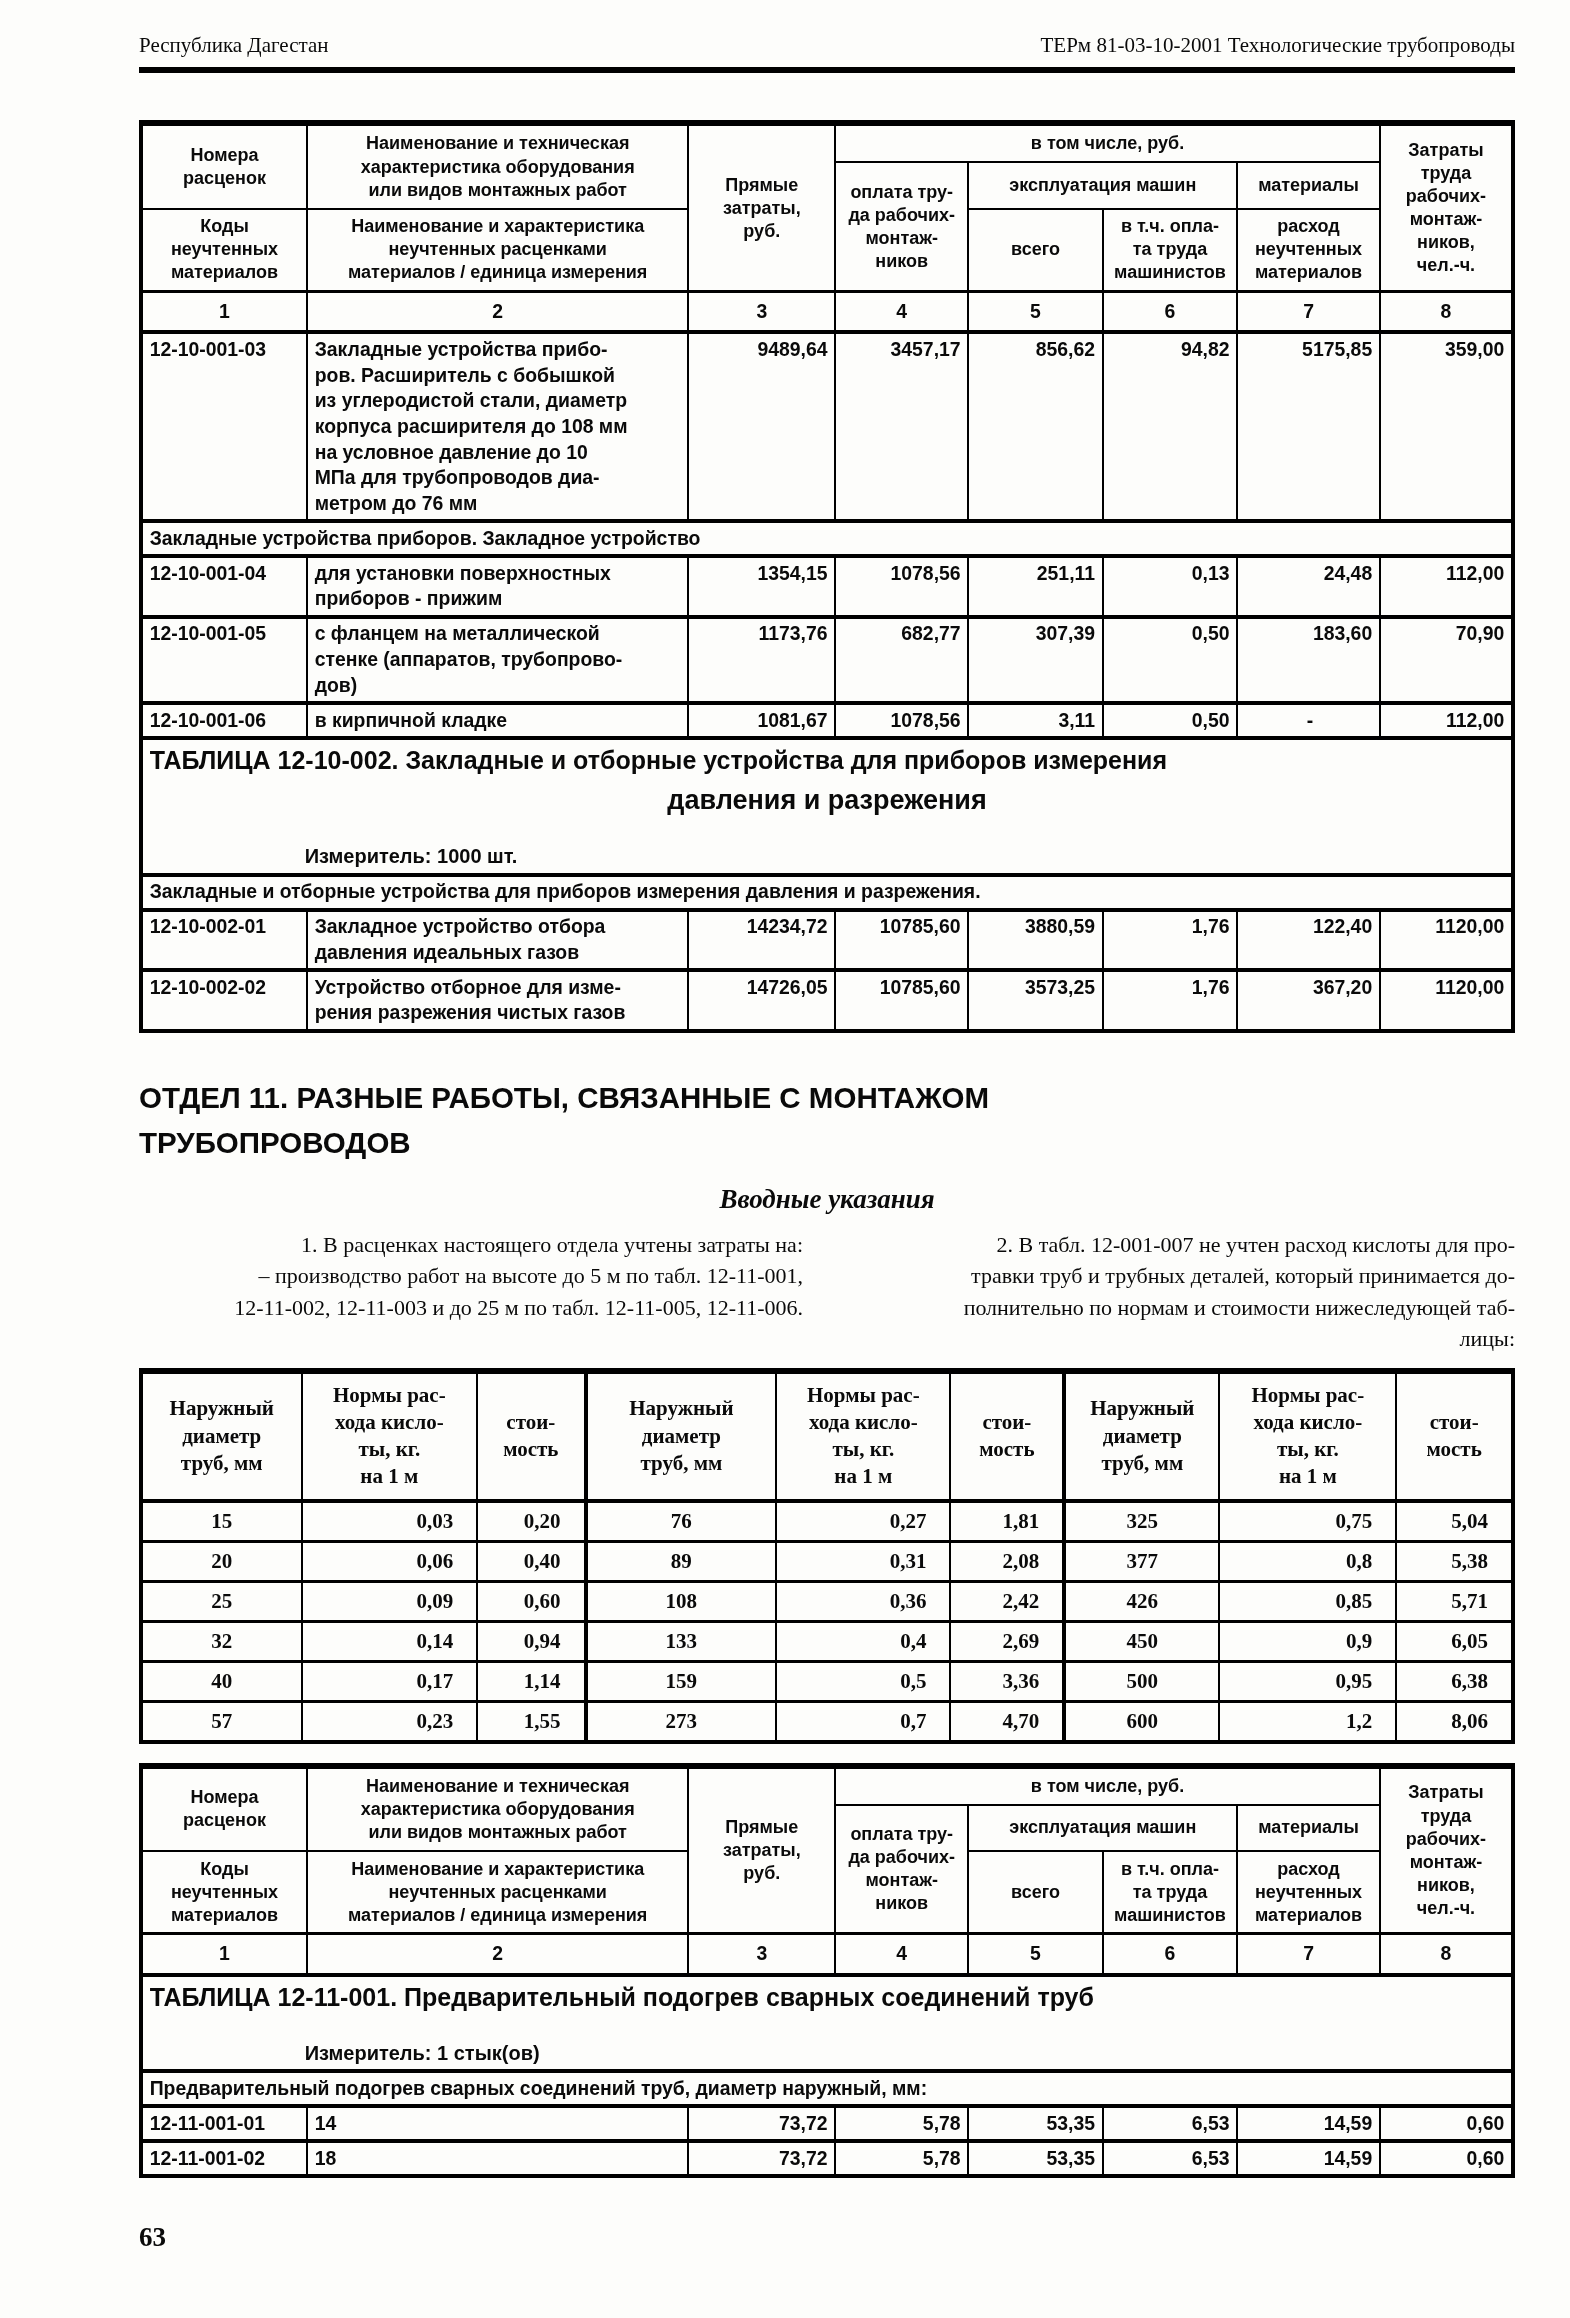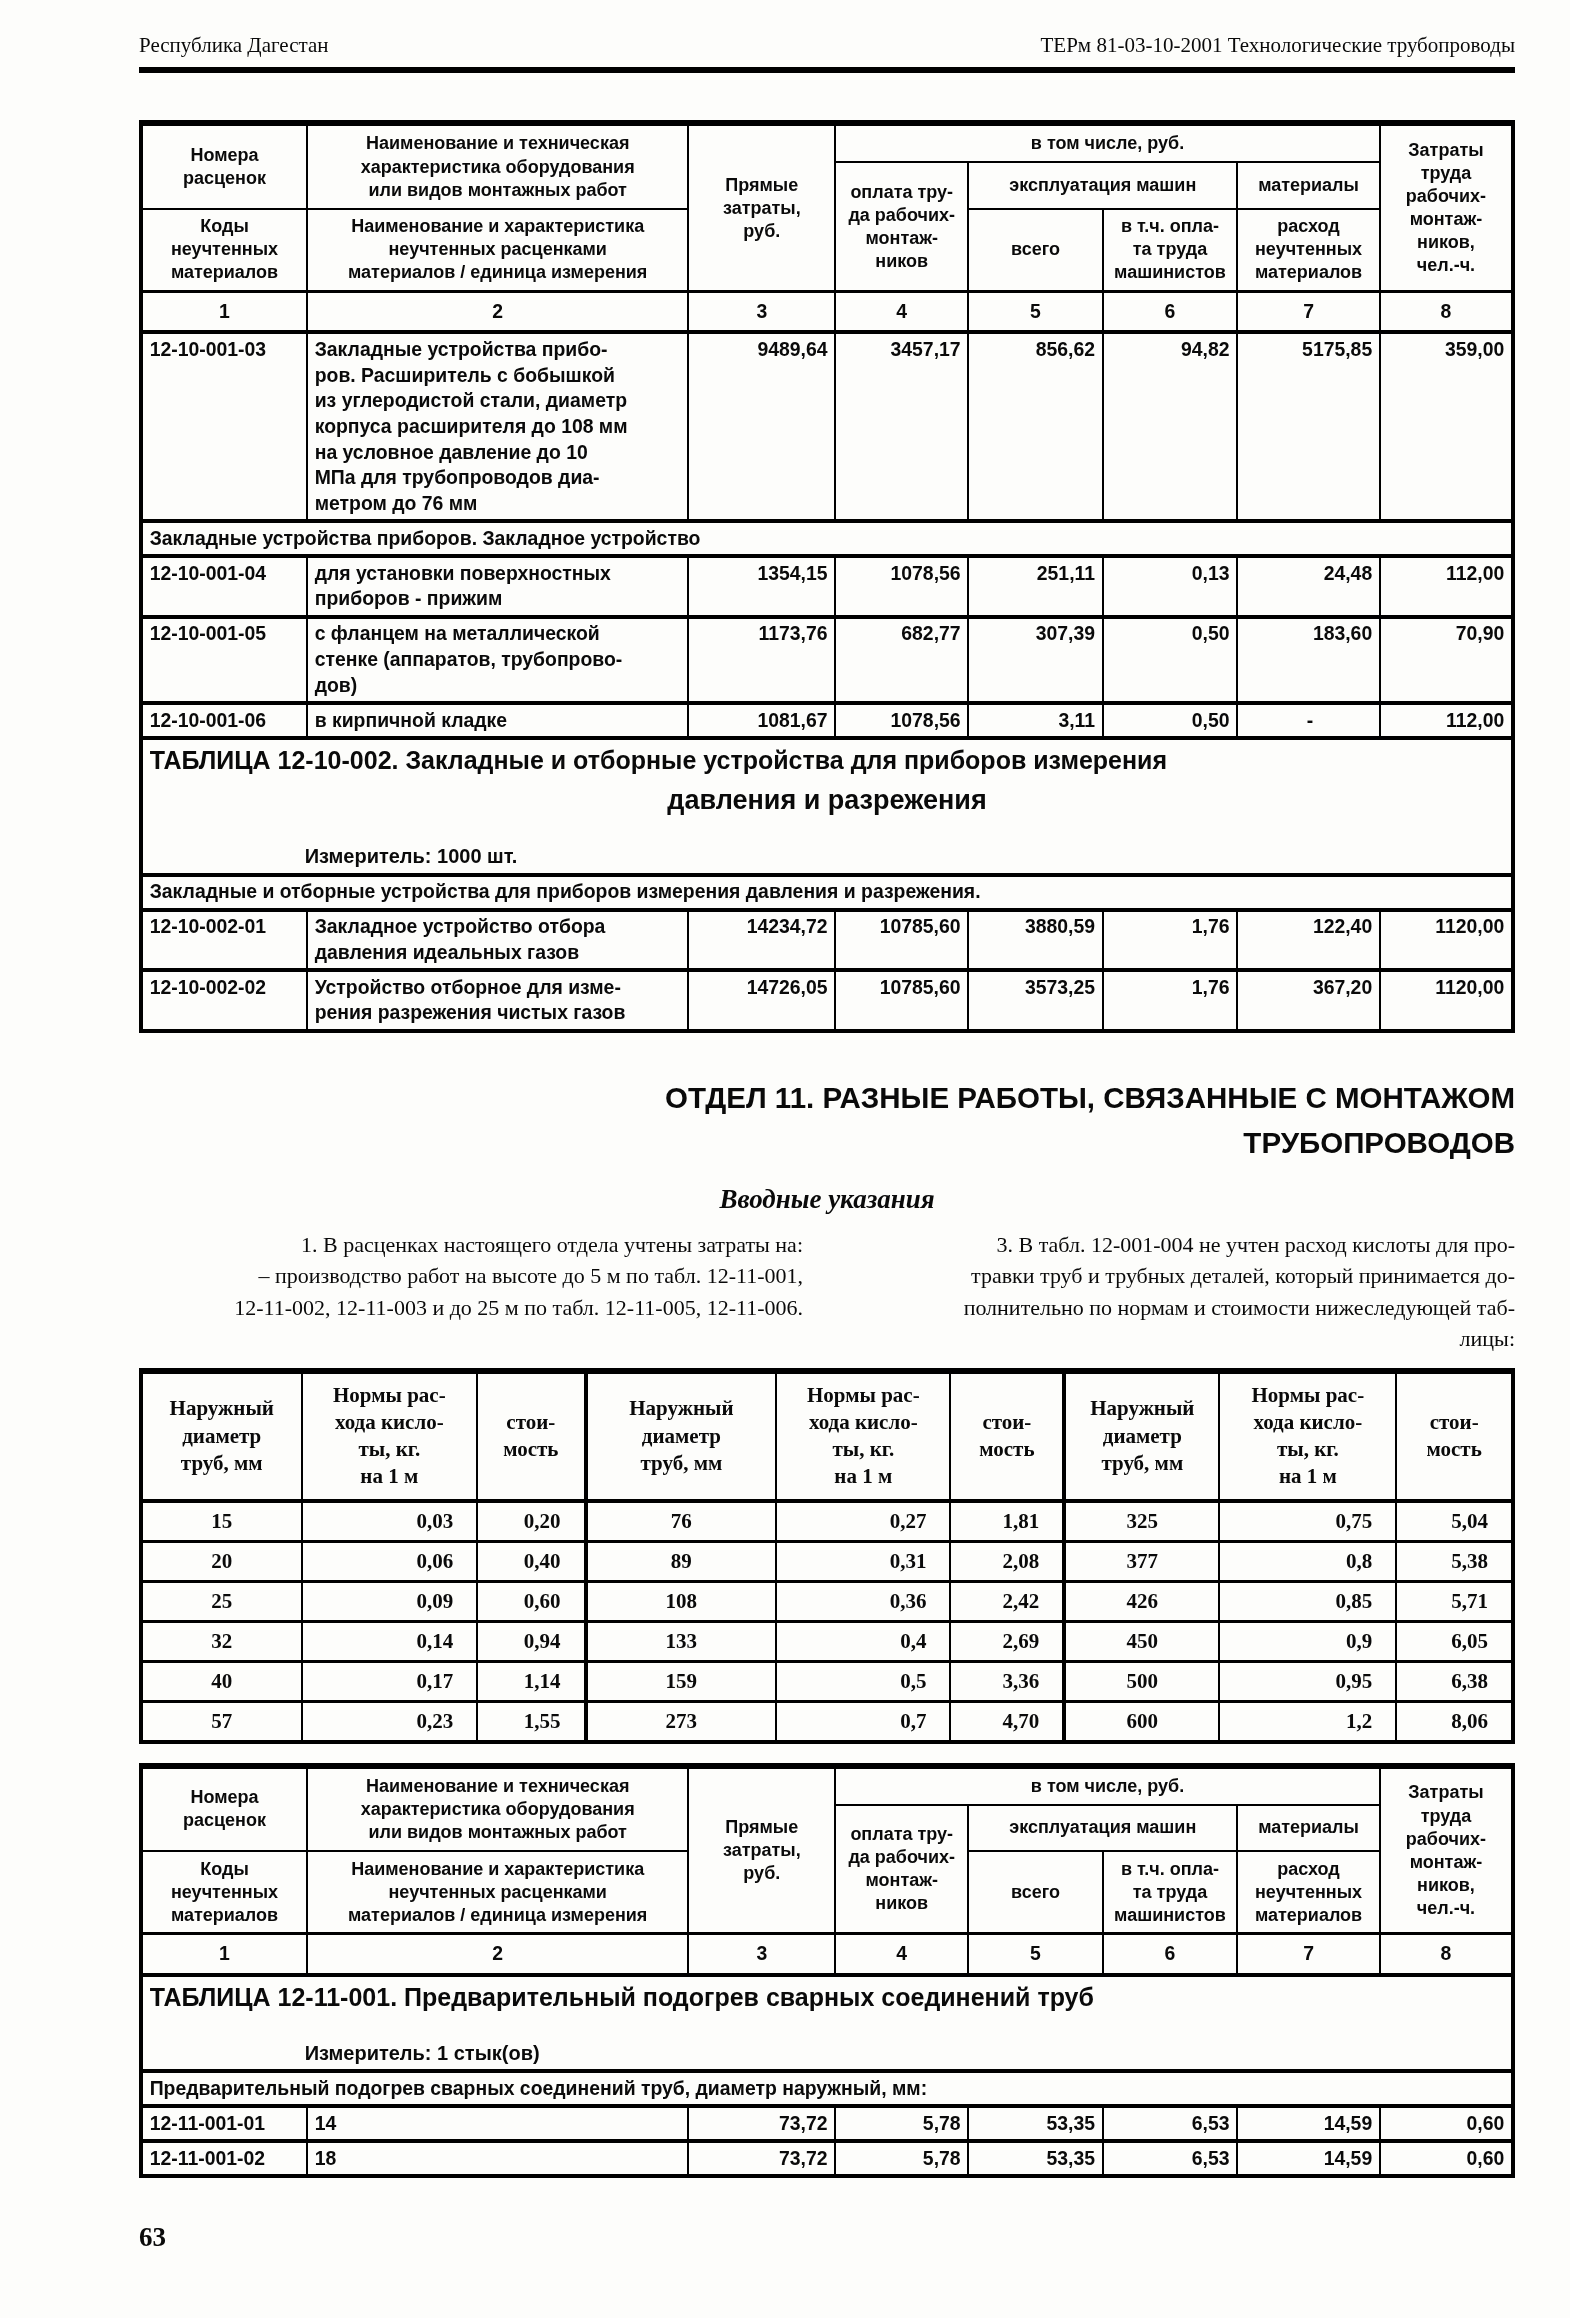--- a/index.html
+++ b/index.html
@@ -29,21 +29,21 @@
   td.desc { white-space:pre-line; padding-left:5.4px; }
   td.num  { text-align:right; padding-right:9.4px; }
   td.num.center { text-align:center; padding-right:4px; }
   td.section-cell { padding-left:173px; padding-top:5.4px; padding-bottom:5.4px; font-size:19.4px; }
   td.title-cell { padding:19px 8px 13.4px 10.7px; }
   .tbl-title  { font-size:25px; line-height:1.5; }
   .tbl-title2 { font-size:27px; text-align:center; line-height:1.5; }
   .meter { margin-top:23px; padding-left:155px; font-size:20px; }
 
   
-  .otdel { text-align:right; font-weight:bold; font-size:29.5px; line-height:1.55; margin-top:42px; }
+  .otdel { text-align:left; font-weight:bold; font-size:29.5px; line-height:1.55; margin-top:42px; }
   .vvod  { text-align:center; font-family:"Liberation Serif", serif; font-style:italic;
            font-weight:bold; font-size:27px; margin-top:17.4px; }
   .intro { display:flex; gap:48px; font-family:"Liberation Serif", serif;
            font-size:22px; line-height:1.42; margin-top:14.7px;text-align:right; }
   .intro > div { flex:1; }
   .iline { white-space:normal; }
   .ind { text-indent:44px; }
 
   
   table.acid { width:100%; border-collapse:collapse; table-layout:fixed;
@@ -232,21 +232,21 @@
   </div>
   <div class="vvod">Вводные указания</div>
 
   <div class="intro">
     <div>
       <div class="iline ind">1. В расценках настоящего отдела учтены затраты на:</div>
       <div class="iline">– производство работ на высоте до 5 м по табл. 12-11-001,</div>
       <div class="iline">12-11-002, 12-11-003 и до 25 м по табл. 12-11-005, 12-11-006.</div>
     </div>
     <div>
-      <div class="iline ind">3. В табл. 12-001-004 не учтен расход кислоты для про-</div>
+      <div class="iline ind">2. В табл. 12-001-007 не учтен расход кислоты для про-</div>
       <div class="iline">травки труб и трубных деталей, который принимается до-</div>
       <div class="iline">полнительно по нормам и стоимости нижеследующей таб-</div>
       <div class="iline">лицы:</div>
     </div>
   </div>
 
   <table class="acid">
     <colgroup>
       <col style="width:11.7%">
         <col style="width:12.8%">

